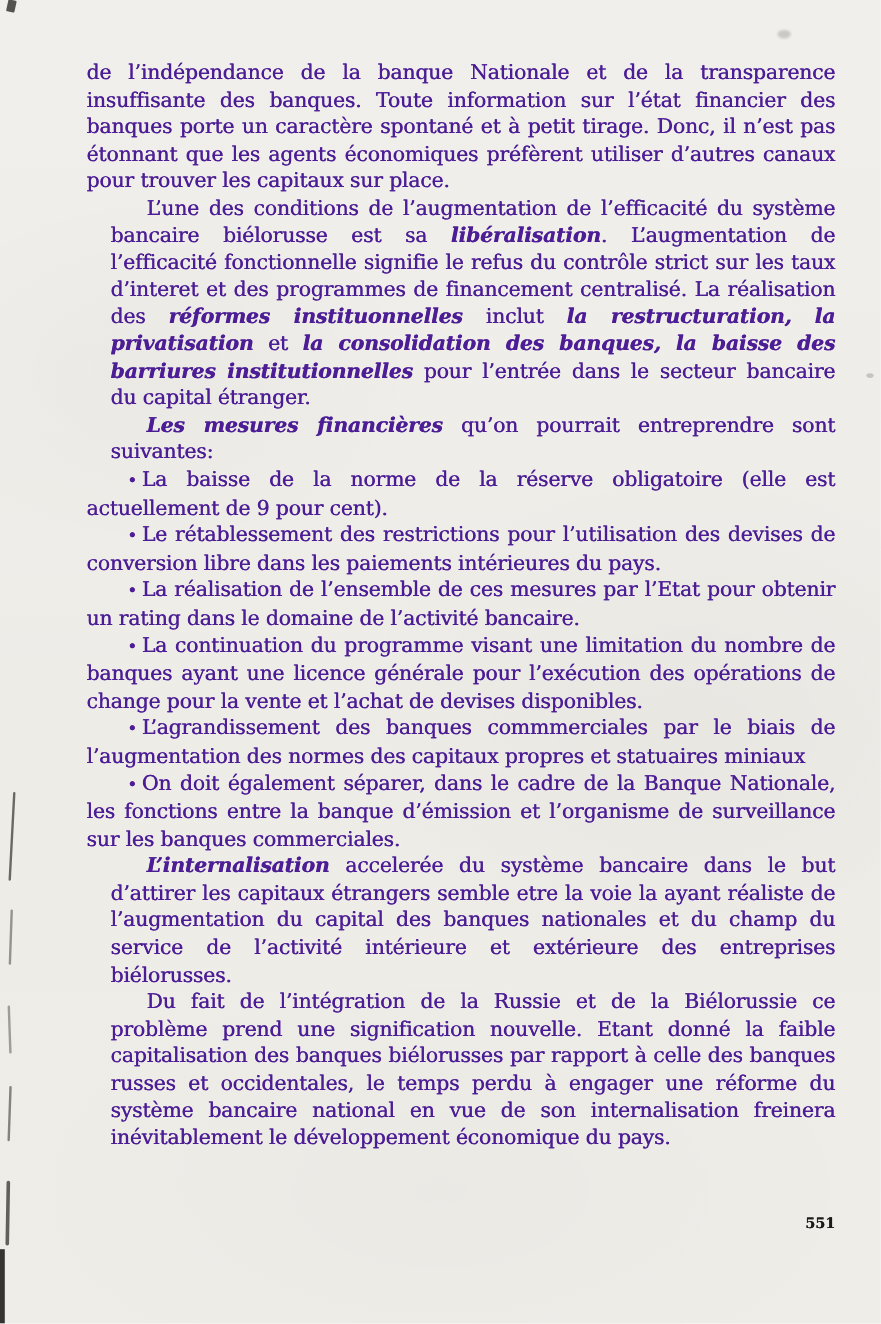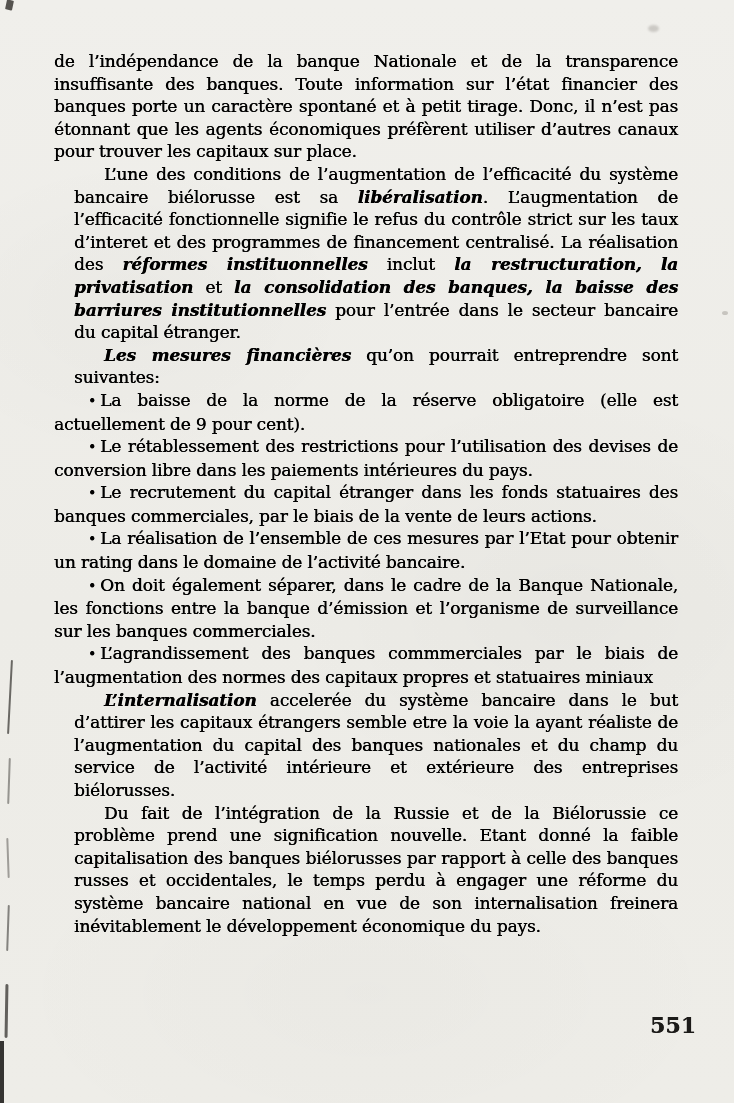--- a/index.html
+++ b/index.html
@@ -9,40 +9,40 @@
     overflow: hidden;
     font-family: "DejaVu Serif", "Liberation Serif", serif;
     background:
       radial-gradient(ellipse 320px 220px at 18% 28%, rgba(0,0,0,0.018), transparent 70%),
       radial-gradient(ellipse 420px 320px at 78% 55%, rgba(0,0,0,0.022), transparent 70%),
       radial-gradient(ellipse 500px 260px at 50% 90%, rgba(0,0,0,0.015), transparent 75%),
       linear-gradient(180deg, #f0efeb 0%, #edece7 55%, #eeede8 100%);
   }
   .text-block {
     position: absolute;
-    left: 54px; top: 50px;
+    left: 72px; top: 50px;
     width: 624px;
     text-align: justify;
     font-size: 17px;
     line-height: 22.6px;
-    color: #000000;
+    color: #4c1d95;
     letter-spacing: -0.15px;
     text-shadow: 0.35px 0 0 currentColor;
   }
   p.para { margin: 0; padding: 0; }
   p.indent { text-indent: 30px; margin-left: 20px; }
   p.bullet { text-indent: 34px; }
   .marker { font-size: 14px; padding-right: 4px; }
   .seg-normal { font-style: normal; font-weight: normal; }
   .seg-bold { font-weight: bold; }
   .seg-bold-italic { font-weight: bold; font-style: italic; }
   .page-number {
     position: absolute;
     top: 1012px; right: 38px;
-    font-size: 22px;
+    font-size: 12px;
     font-weight: bold;
     color: #1c1b19;
     text-shadow: 0.3px 0 0 currentColor;
   }
   
   .artifact { position: absolute; pointer-events: none; }
   .corner-mark { left: 6px; top: 0; width: 7px; height: 10px; background: #3a3734; border-radius: 1px; transform: rotate(12deg); opacity: .85; }
   .smudge-top-right { left: 648px; top: 25px; width: 11px; height: 7px; background: #6e6962; border-radius: 50%; opacity: .28; filter: blur(1px); }
   .dot-right { left: 722px; top: 311px; width: 6px; height: 4px; background: #6e6962; border-radius: 50%; opacity: .3; filter: blur(0.5px); }
   .stroke { width: 2px; background: #3e3c38; border-radius: 2px; }
@@ -65,21 +65,21 @@
 <div class="artifact stroke stroke-4"></div>
 <div class="artifact stroke stroke-5"></div>
 <div class="artifact bottom-bar"></div>
 
 <div class="text-block">
     <p class="para continuation"><span class="seg-normal">de l’indépendance de la banque Nationale et de la transparence insuffisante des banques. Toute information sur l’état financier des banques porte un caractère spontané et à petit tirage. Donc, il n’est pas étonnant que les agents économiques préfèrent utiliser d’autres canaux pour trouver les capitaux sur place.</span></p>
     <p class="para indent"><span class="seg-normal">L’une des conditions de l’augmentation de l’efficacité du système bancaire biélorusse est sa </span><span class="seg-bold-italic">libéralisation</span><span class="seg-normal">. L’augmentation de l’efficacité fonctionnelle signifie le refus du contrôle strict sur les taux d’interet et des programmes de financement centralisé. La réalisation des </span><span class="seg-bold-italic">réformes instituonnelles</span><span class="seg-normal"> inclut </span><span class="seg-bold-italic">la restructuration,</span><span class="seg-normal"> </span><span class="seg-bold-italic">la privatisation</span><span class="seg-normal"> et </span><span class="seg-bold-italic">la consolidation des banques, la baisse des barriures institutionnelles</span><span class="seg-normal"> pour l’entrée dans le secteur bancaire du capital étranger.</span></p>
     <p class="para indent"><span class="seg-bold-italic">Les mesures financières</span><span class="seg-normal"> qu’on pourrait entreprendre sont suivantes:</span></p>
     <p class="para bullet"><span class="marker">•</span><span class="seg-normal">La baisse de la norme de la réserve obligatoire (elle est actuellement de 9 pour cent).</span></p>
     <p class="para bullet"><span class="marker">•</span><span class="seg-normal">Le rétablessement des restrictions pour l’utilisation des devises de conversion libre dans les paiements intérieures du pays.</span></p>
-    <p class="para bullet"><span class="marker">•</span><span class="seg-normal">Le recrutement du capital étranger dans les fonds statuaires des banques commerciales, par le biais de la vente de leurs actions.</span></p>
     <p class="para bullet"><span class="marker">•</span><span class="seg-normal">La réalisation de l’ensemble de ces mesures par l’Etat pour obtenir un rating dans le domaine de l’activité bancaire.</span></p>
+    <p class="para bullet"><span class="marker">•</span><span class="seg-normal">La continuation du programme visant une limitation du nombre de banques ayant une licence générale pour l’exécution des opérations de change pour la vente et l’achat de devises disponibles.</span></p>
+    <p class="para bullet"><span class="marker">•</span><span class="seg-normal">L’agrandissement des banques commmerciales par le biais de l’augmentation des normes des capitaux propres et statuaires miniaux</span></p>
     <p class="para bullet"><span class="marker">•</span><span class="seg-normal">On doit également séparer, dans le cadre de la Banque Nationale, les fonctions entre la banque d’émission et l’organisme de surveillance sur les banques commerciales.</span></p>
-    <p class="para bullet"><span class="marker">•</span><span class="seg-normal">L’agrandissement des banques commmerciales par le biais de l’augmentation des normes des capitaux propres et statuaires miniaux</span></p>
     <p class="para indent"><span class="seg-bold-italic">L’internalisation</span><span class="seg-normal"> accelerée du système bancaire dans le but d’attirer les capitaux étrangers semble etre la voie la ayant réaliste de l’augmentation du capital des banques nationales et du champ du service de l’activité intérieure et extérieure des entreprises biélorusses.</span></p>
     <p class="para indent"><span class="seg-normal">Du fait de l’intégration de la Russie et de la Biélorussie ce problème prend une signification nouvelle. Etant donné la faible capitalisation des banques biélorusses par rapport à celle des banques russes et occidentales, le temps perdu à engager une réforme du système bancaire national en vue de son internalisation freinera inévitablement le développement économique du pays.</span></p>
   </div>
 
 <div class="page-number">551</div>
 
 </body></html>

